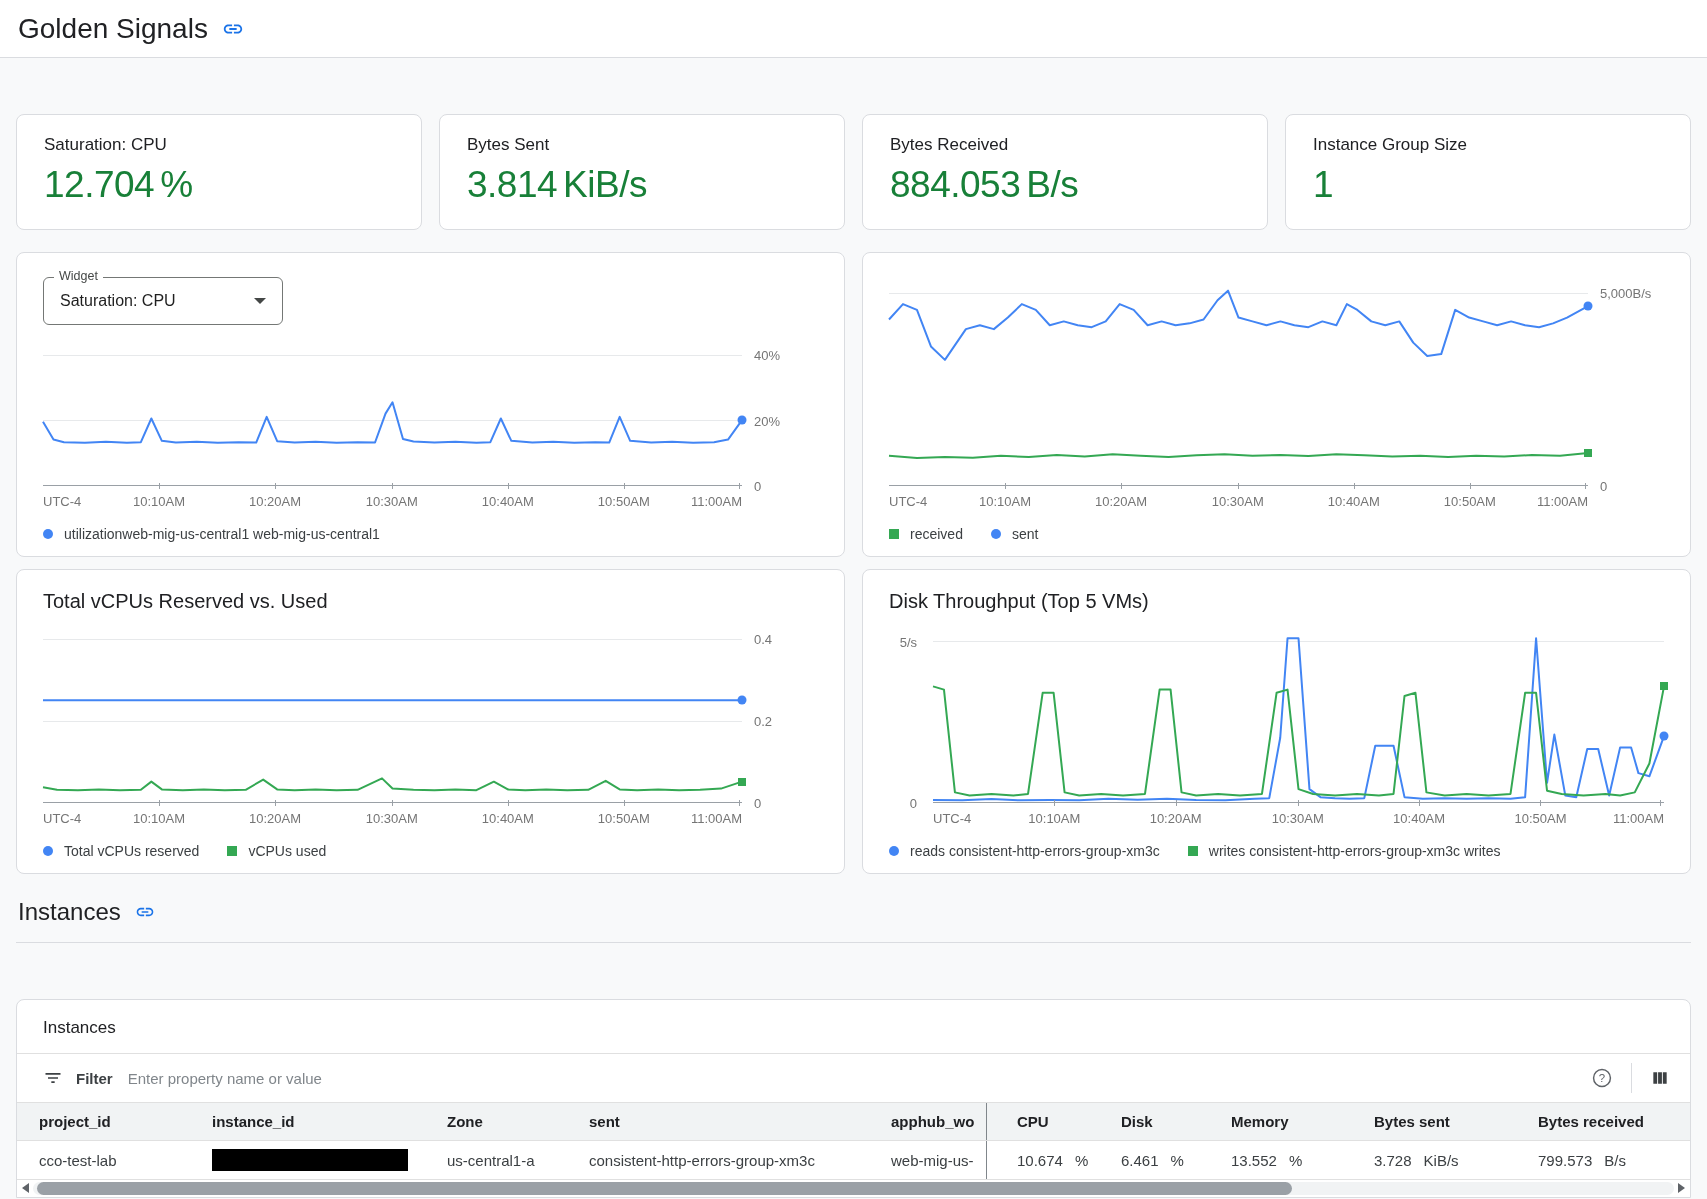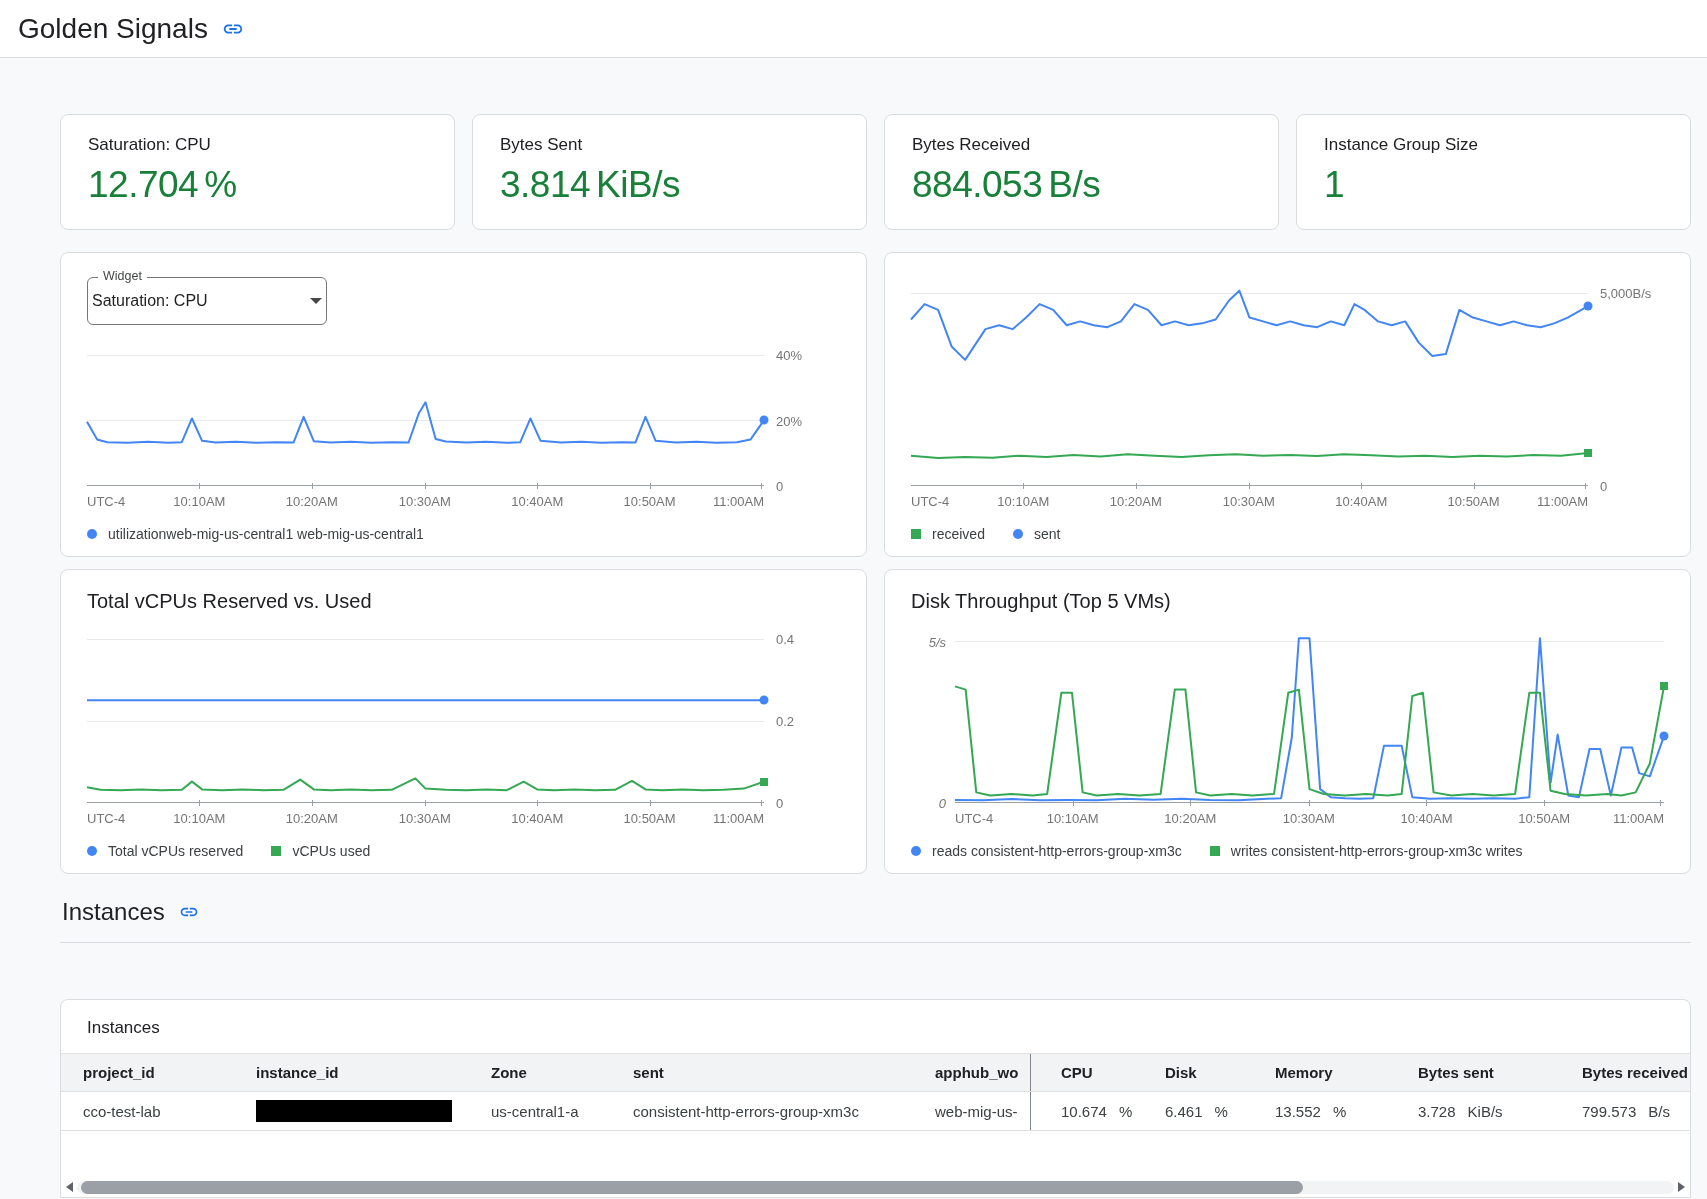--- a/index.html
+++ b/index.html
@@ -5,21 +5,21 @@
   html,body{margin:0;padding:0;}
   body{
     width:1707px;height:1199px;overflow:hidden;
     background:#f8f9fa;color:#202124;
     font-family:"Liberation Sans","DejaVu Sans",sans-serif;
   }
   .app-header{height:57px;background:#fff;display:flex;align-items:center;padding:0 18px;border-bottom:1px solid #dadce0;}
   .app-header h1{font-size:28px;font-weight:400;margin:0;color:#202124;}
   .link-btn{margin-left:14px;display:flex;align-items:center;cursor:pointer;background:none;border:none;padding:0;}
   .link-btn svg{width:22px;height:22px;fill:#1a73e8;}
-  main{padding:0 16px;margin-left:44px;}
+  main{padding:0 16px;}
   
   .scorecards{display:grid;grid-template-columns:repeat(4,1fr);gap:17px;margin-top:56px;}
   .scorecard{background:#fff;border:1px solid #dadce0;border-radius:8px;height:116px;padding:20px 27px;box-sizing:border-box;}
   .scorecard-label{font-size:17px;color:#202124;}
   .scorecard-value{margin-top:9px;font-size:37px;font-weight:500;color:#188038;display:flex;align-items:baseline;gap:6px;letter-spacing:-0.5px;}
   
   .charts-row{display:grid;grid-template-columns:1fr 1fr;gap:17px;margin-top:22px;}
   .charts-row.second{margin-top:12px;}
   .chart-card{background:#fff;border:1px solid #dadce0;border-radius:8px;height:305px;box-sizing:border-box;padding:14px 26px 12px;display:flex;flex-direction:column;}
   .chart-title{font-size:20px;font-weight:400;color:#202124;margin:6px 0 0;flex:0 0 auto;}
@@ -29,30 +29,30 @@
   .chart-svg{position:absolute;inset:0;width:100%;height:100%;overflow:visible;}
   .gridline{position:absolute;left:0;right:0;height:1px;background:#e7e9eb;}
   .xaxis{height:26px;position:relative;border-top:1px solid #9aa0a6;flex:0 0 auto;}
   .tick{position:absolute;top:-3px;width:1px;height:6px;background:#9aa0a6;}
   .xlab{position:absolute;top:8px;font-size:13px;color:#757575;white-space:nowrap;}
   .ycol{width:76px;display:flex;flex-direction:column;flex:0 0 auto;}
   .ylabels{flex:1;position:relative;}
   .yspace{height:26px;}
   .ylab{position:absolute;left:12px;transform:translateY(-50%);font-size:13px;color:#757575;white-space:nowrap;}
   .labels-left .ycol{order:-1;width:44px;}
-  .labels-left .ylab{left:auto;right:9px;font-style:italic;}
+  .labels-left .ylab{left:auto;right:16px;}
   .marker{position:absolute;transform:translate(-50%,-50%);z-index:2;}
   .marker.circle{width:9px;height:9px;border-radius:50%;}
   .marker.square{width:8px;height:8px;}
   .legend{display:flex;gap:28px;align-items:center;margin-top:12px;height:20px;flex:0 0 auto;}
   .legend-item{display:flex;align-items:center;gap:11px;font-size:14px;color:#3c4043;cursor:pointer;}
   .legend-marker.circle{width:10px;height:10px;border-radius:50%;flex:0 0 auto;}
   .legend-marker.square{width:10px;height:10px;flex:0 0 auto;}
   
-  .widget-field{position:relative;width:240px;height:48px;border:1px solid #747775;border-radius:6px;display:flex;align-items:center;padding:0 4px;box-sizing:border-box;margin-top:10px;background:#fff;cursor:pointer;flex:0 0 auto;}
+  .widget-field{position:relative;width:240px;height:48px;border:1px solid #747775;border-radius:6px;display:flex;align-items:center;padding:0 16px;box-sizing:border-box;margin-top:10px;background:#fff;cursor:pointer;flex:0 0 auto;}
   .widget-label{position:absolute;top:-9px;left:10px;background:#fff;padding:0 5px;font-size:12.5px;color:#444746;}
   .widget-value{font-size:16px;color:#1f1f1f;}
   .widget-caret{margin-left:auto;width:0;height:0;border-left:6px solid transparent;border-right:6px solid transparent;border-top:6px solid #444746;}
   
   .section-header{display:flex;align-items:center;margin-top:24px;padding:0 2px 16px;border-bottom:1px solid #dadce0;}
   .section-header h2{font-size:24px;font-weight:400;margin:0;color:#202124;}
   
   .table-card{background:#fff;border:1px solid #dadce0;border-radius:8px 8px 0 0;margin-top:56px;height:199px;box-sizing:border-box;display:flex;flex-direction:column;overflow:hidden;}
   .table-title{font-size:17px;color:#202124;padding:18px 26px 15px;border-bottom:1px solid #e0e0e0;flex:0 0 auto;}
   .filter-row{height:48px;display:flex;align-items:center;padding:0 20px 0 26px;border-bottom:1px solid #e0e0e0;gap:13px;flex:0 0 auto;}
@@ -338,20 +338,41 @@
     <button class="link-btn">
       <svg viewBox="0 0 24 24" style="width:20px;height:20px;">
           <path d="M3.9 12c0-1.71 1.39-3.1 3.1-3.1h4V7H7c-2.76 0-5 2.24-5 5s2.24 5 5 5h4v-1.9H7c-1.71 0-3.1-1.39-3.1-3.1zM8 13h8v-2H8v2zm9-6h-4v1.9h4c1.71 0 3.1 1.39 3.1 3.1s-1.39 3.1-3.1 3.1h-4V17h4c2.76 0 5-2.24 5-5s-2.24-5-5-5z"></path>
         </svg>
     </button>
   </div>
 
   <div class="table-card">
     <div class="table-title">Instances</div>
 
+    <div class="filter-row">
+      <svg width="20" height="20" viewBox="0 0 24 24" fill="#3c4043">
+          <path d="M10 18h4v-2h-4v2zM3 6v2h18V6H3zm3 7h12v-2H6v2z"></path>
+        </svg>
+      <span class="filter-label">Filter</span>
+      <input class="filter-input" type="text" placeholder="Enter property name or value" style="">
+      <div class="filter-actions">
+        <button class="icon-btn">
+          <svg width="22" height="22" viewBox="0 0 24 24">
+              <circle cx="12" cy="12" r="9.2" fill="none" stroke="#5f6368" stroke-width="1.6"></circle>
+              <text x="12" y="16.2" text-anchor="middle" font-size="12.5" fill="#5f6368" font-family="Liberation Sans, sans-serif">?</text>
+            </svg>
+        </button>
+        <span class="v-divider"></span>
+        <button class="icon-btn">
+          <svg width="20" height="20" viewBox="0 0 24 24" fill="#3c4043">
+              <path d="M4 5h4.6v14H4zM9.7 5h4.6v14H9.7zM15.4 5H20v14h-4.6z"></path>
+            </svg>
+        </button>
+      </div>
+    </div>
 
     <div class="t-row thead">
       <div class="cell c0">project_id</div>
       <div class="cell c1">instance_id</div>
       <div class="cell c2">Zone</div>
       <div class="cell c3">sent</div>
       <div class="cell c4">apphub_wo</div>
       <div class="cell c5">CPU</div>
       <div class="cell c6">Disk</div>
       <div class="cell c7">Memory</div>

